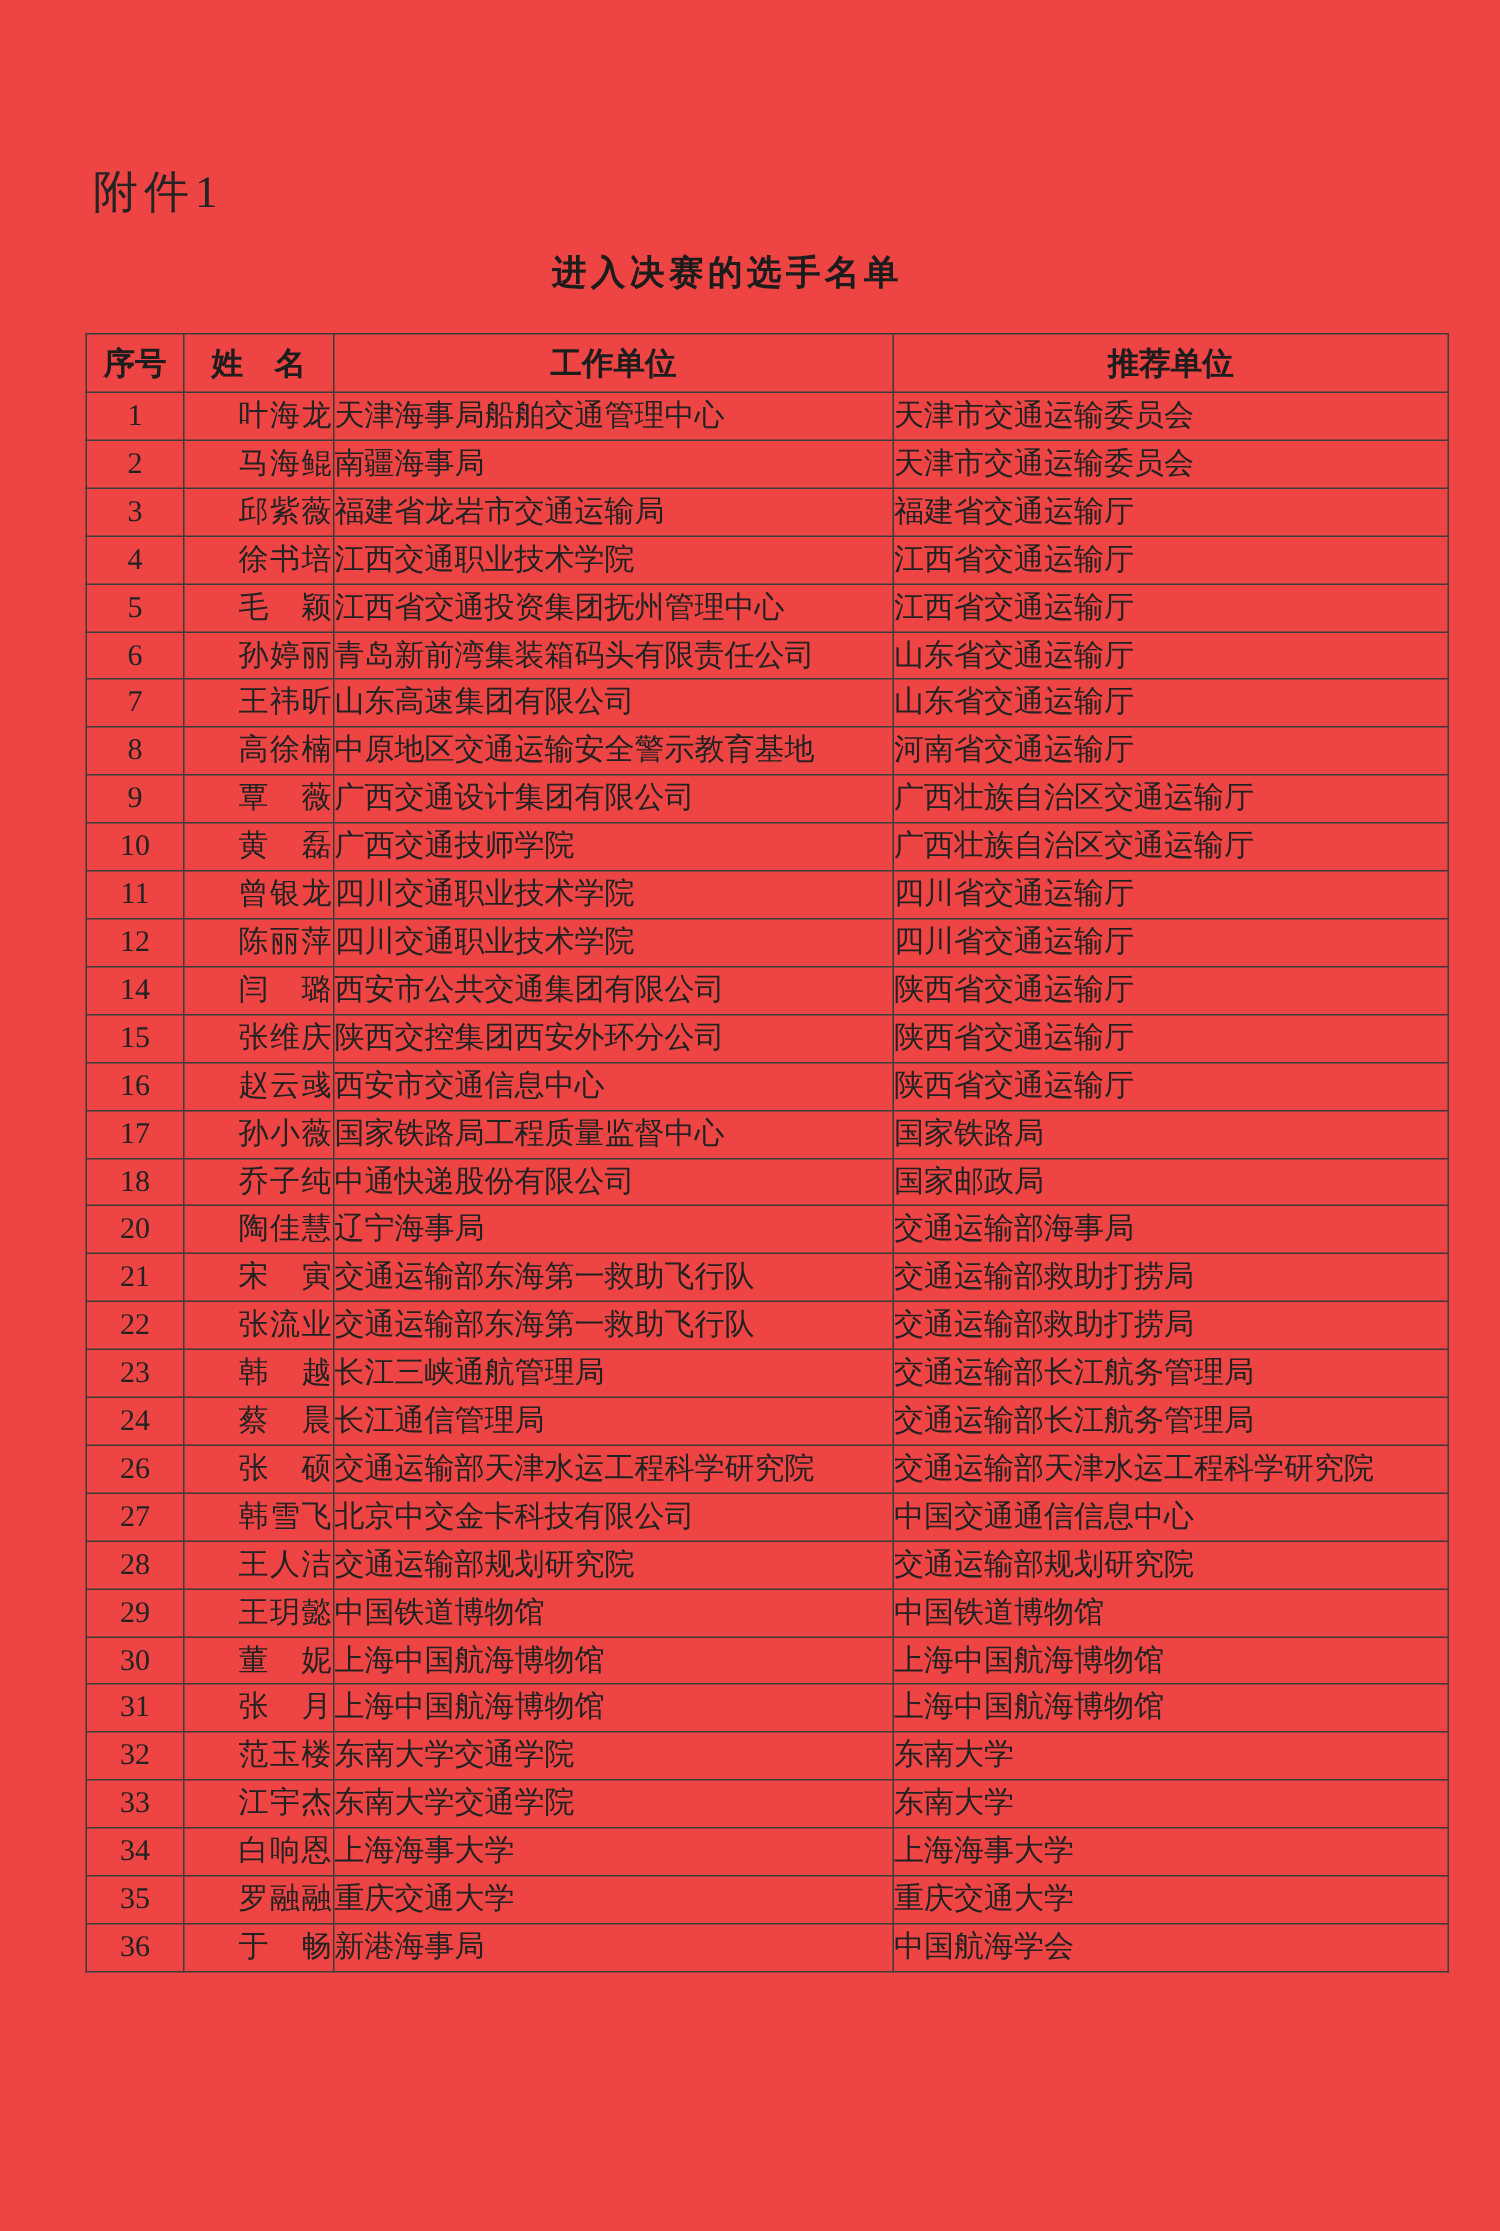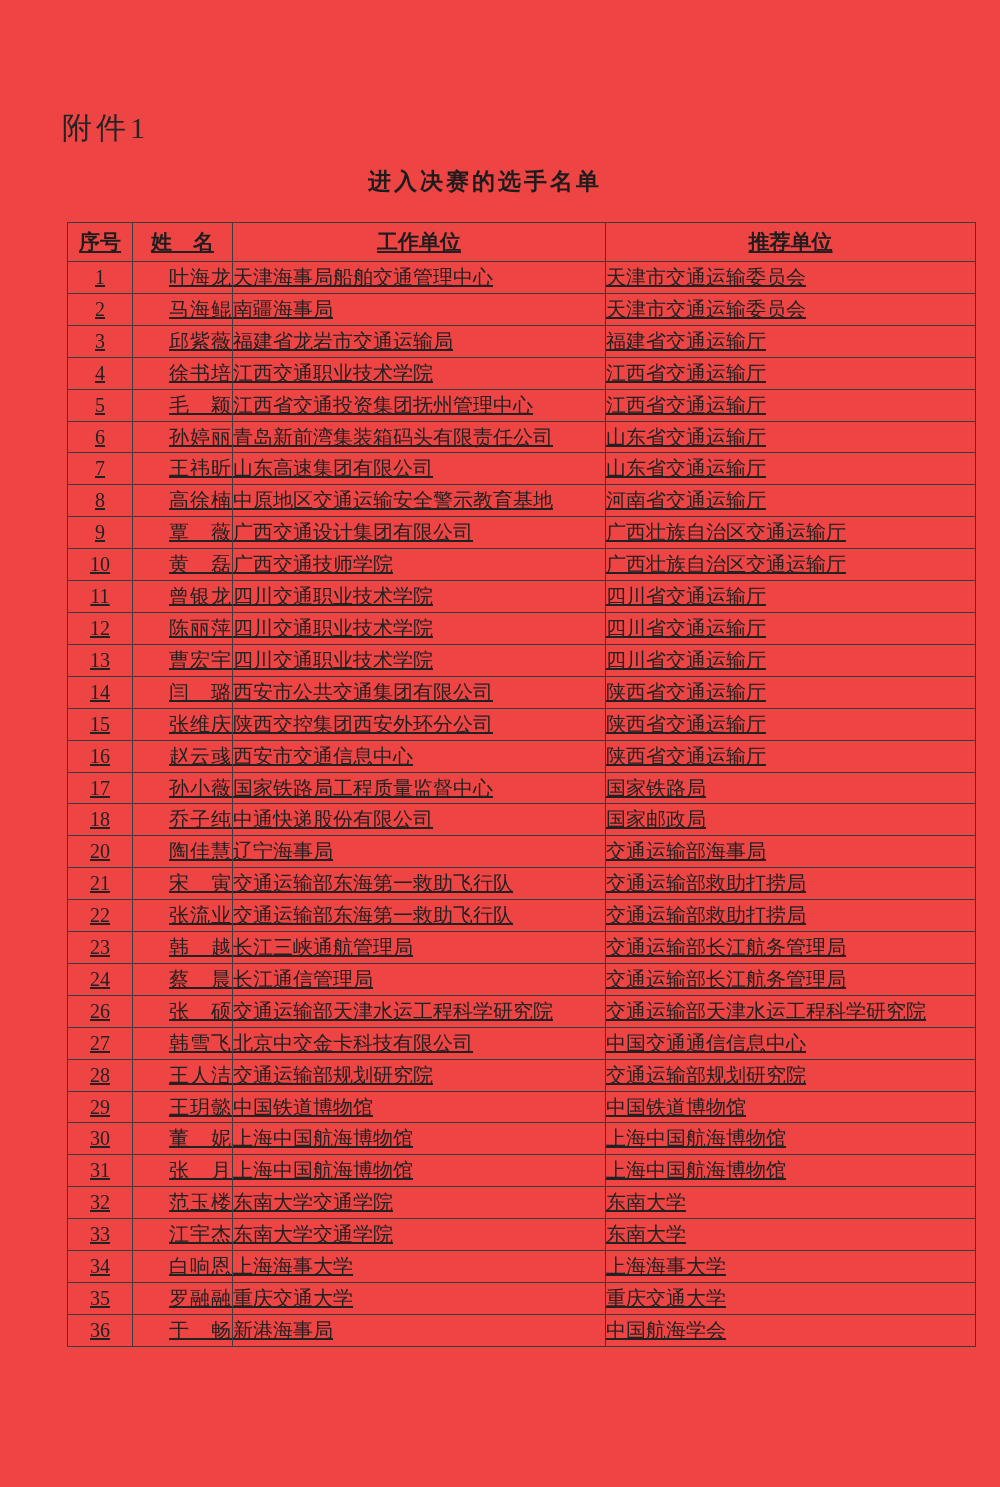--- a/index.html
+++ b/index.html
@@ -34,27 +34,26 @@
     text-align: center;
     font-family: "Liberation Sans", "DejaVu Sans", sans-serif;
     font-weight: 700;
     font-size: 23px;
     letter-spacing: 3px;
     color: #1c1c1c;
   }
   table.finalists {
     position: absolute;
     top: 222px;
-    left: 67px;
+    left: 57px;
     width: 908px;
     border-collapse: collapse;
     table-layout: fixed;
     font-size: 20px;
     color: #222;
-    text-decoration: underline;
   }
   table.finalists th,
   table.finalists td {
     border: 1.6px solid #3c3c3c;
     padding: 0;
     overflow: hidden;
     white-space: nowrap;
   }
   table.finalists th {
     height: 38px;
@@ -172,26 +171,20 @@
           <td data-name="cell-work-unit">四川交通职业技术学院</td>
           <td data-name="cell-recommending-unit">四川省交通运输厅</td>
         </tr>
         <tr data-name="table-row">
           <td data-name="cell-index">12</td>
           <td data-name="cell-name">陈丽萍</td>
           <td data-name="cell-work-unit">四川交通职业技术学院</td>
           <td data-name="cell-recommending-unit">四川省交通运输厅</td>
         </tr>
         <tr data-name="table-row">
-          <td data-name="cell-index">13</td>
-          <td data-name="cell-name">曹宏宇</td>
-          <td data-name="cell-work-unit">四川交通职业技术学院</td>
-          <td data-name="cell-recommending-unit">四川省交通运输厅</td>
-        </tr>
-        <tr data-name="table-row">
           <td data-name="cell-index">14</td>
           <td data-name="cell-name">闫　璐</td>
           <td data-name="cell-work-unit">西安市公共交通集团有限公司</td>
           <td data-name="cell-recommending-unit">陕西省交通运输厅</td>
         </tr>
         <tr data-name="table-row">
           <td data-name="cell-index">15</td>
           <td data-name="cell-name">张维庆</td>
           <td data-name="cell-work-unit">陕西交控集团西安外环分公司</td>
           <td data-name="cell-recommending-unit">陕西省交通运输厅</td>

